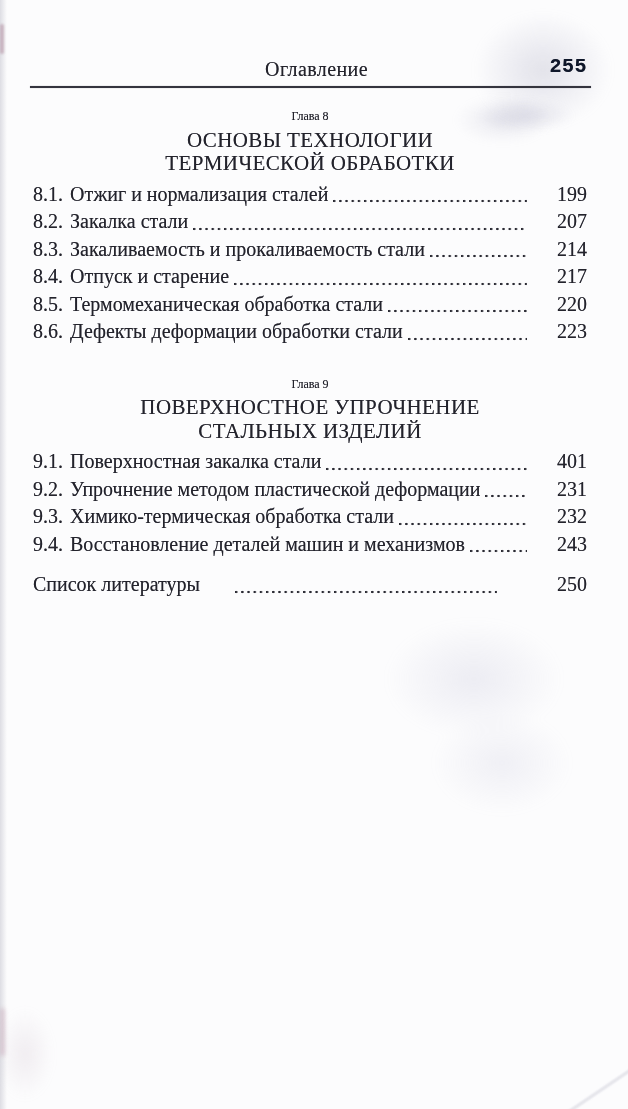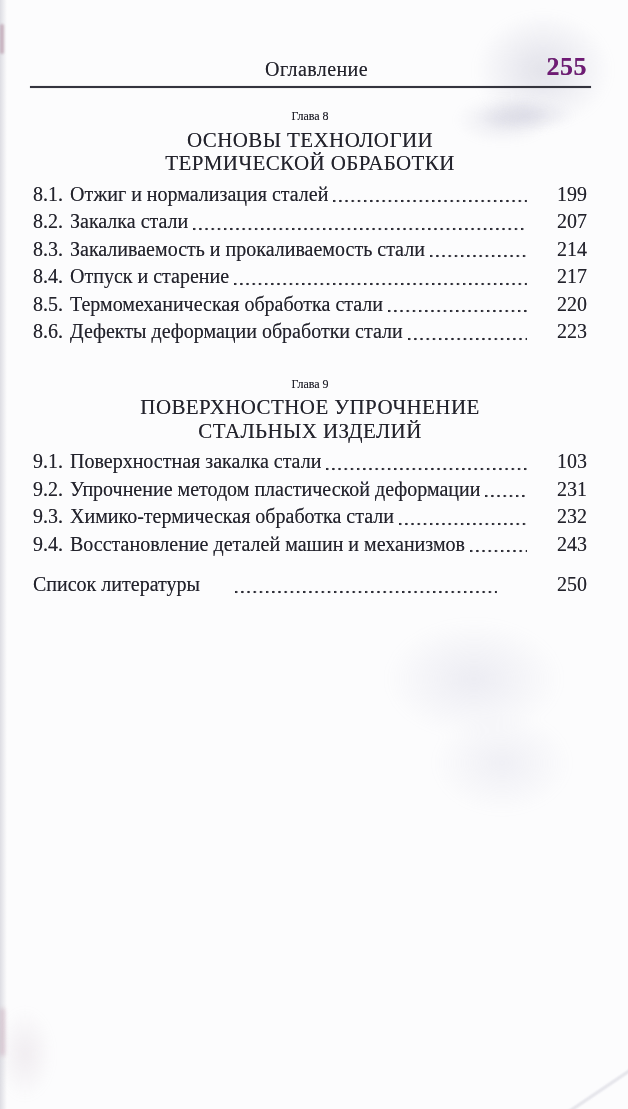--- a/index.html
+++ b/index.html
@@ -73,25 +73,25 @@
     font-size: 20px;
     line-height: 24px;
   }
   .rh-title {
     position: absolute; left: 13px; right: 0;
     text-align: center;
     letter-spacing: 0.4px;
   }
   .rh-page {
     position: absolute; right: 0; top: -2px;
-    font-family: Liberation Serif, serif;
+    font-family: Liberation Mono, monospace;
     font-weight: 700;
-    font-size: 26px;
+    font-size: 20px;
     letter-spacing: 0.5px;
-    color: #701a75;
+    color: #0f172a;
   }
   .rule {
     height: 2px;
     background: #34343e;
     margin: 5px -4px 0 -3px;
     box-shadow: 0 0 1px rgba(52,52,62,0.6);
   }
   .chapter-heading { text-align: center; }
   .ch-label {
     margin-top: 17px;
@@ -203,21 +203,21 @@
       <div class="chapter-heading">
         <div class="ch-label">Глава 9</div>
         <div class="ch-title">ПОВЕРХНОСТНОЕ УПРОЧНЕНИЕ</div>
         <div class="ch-title">СТАЛЬНЫХ ИЗДЕЛИЙ</div>
       </div>
       <div class="toc">
         <div class="toc-row">
           <span class="toc-num">9.1.</span>
           <span class="toc-title">Поверхностная закалка стали</span>
           <span class="leader"></span>
-          <span class="toc-page">103</span>
+          <span class="toc-page">401</span>
         </div>
         <div class="toc-row">
           <span class="toc-num">9.2.</span>
           <span class="toc-title">Упрочнение методом пластической деформации</span>
           <span class="leader"></span>
           <span class="toc-page">231</span>
         </div>
         <div class="toc-row">
           <span class="toc-num">9.3.</span>
           <span class="toc-title">Химико-термическая обработка стали</span>

